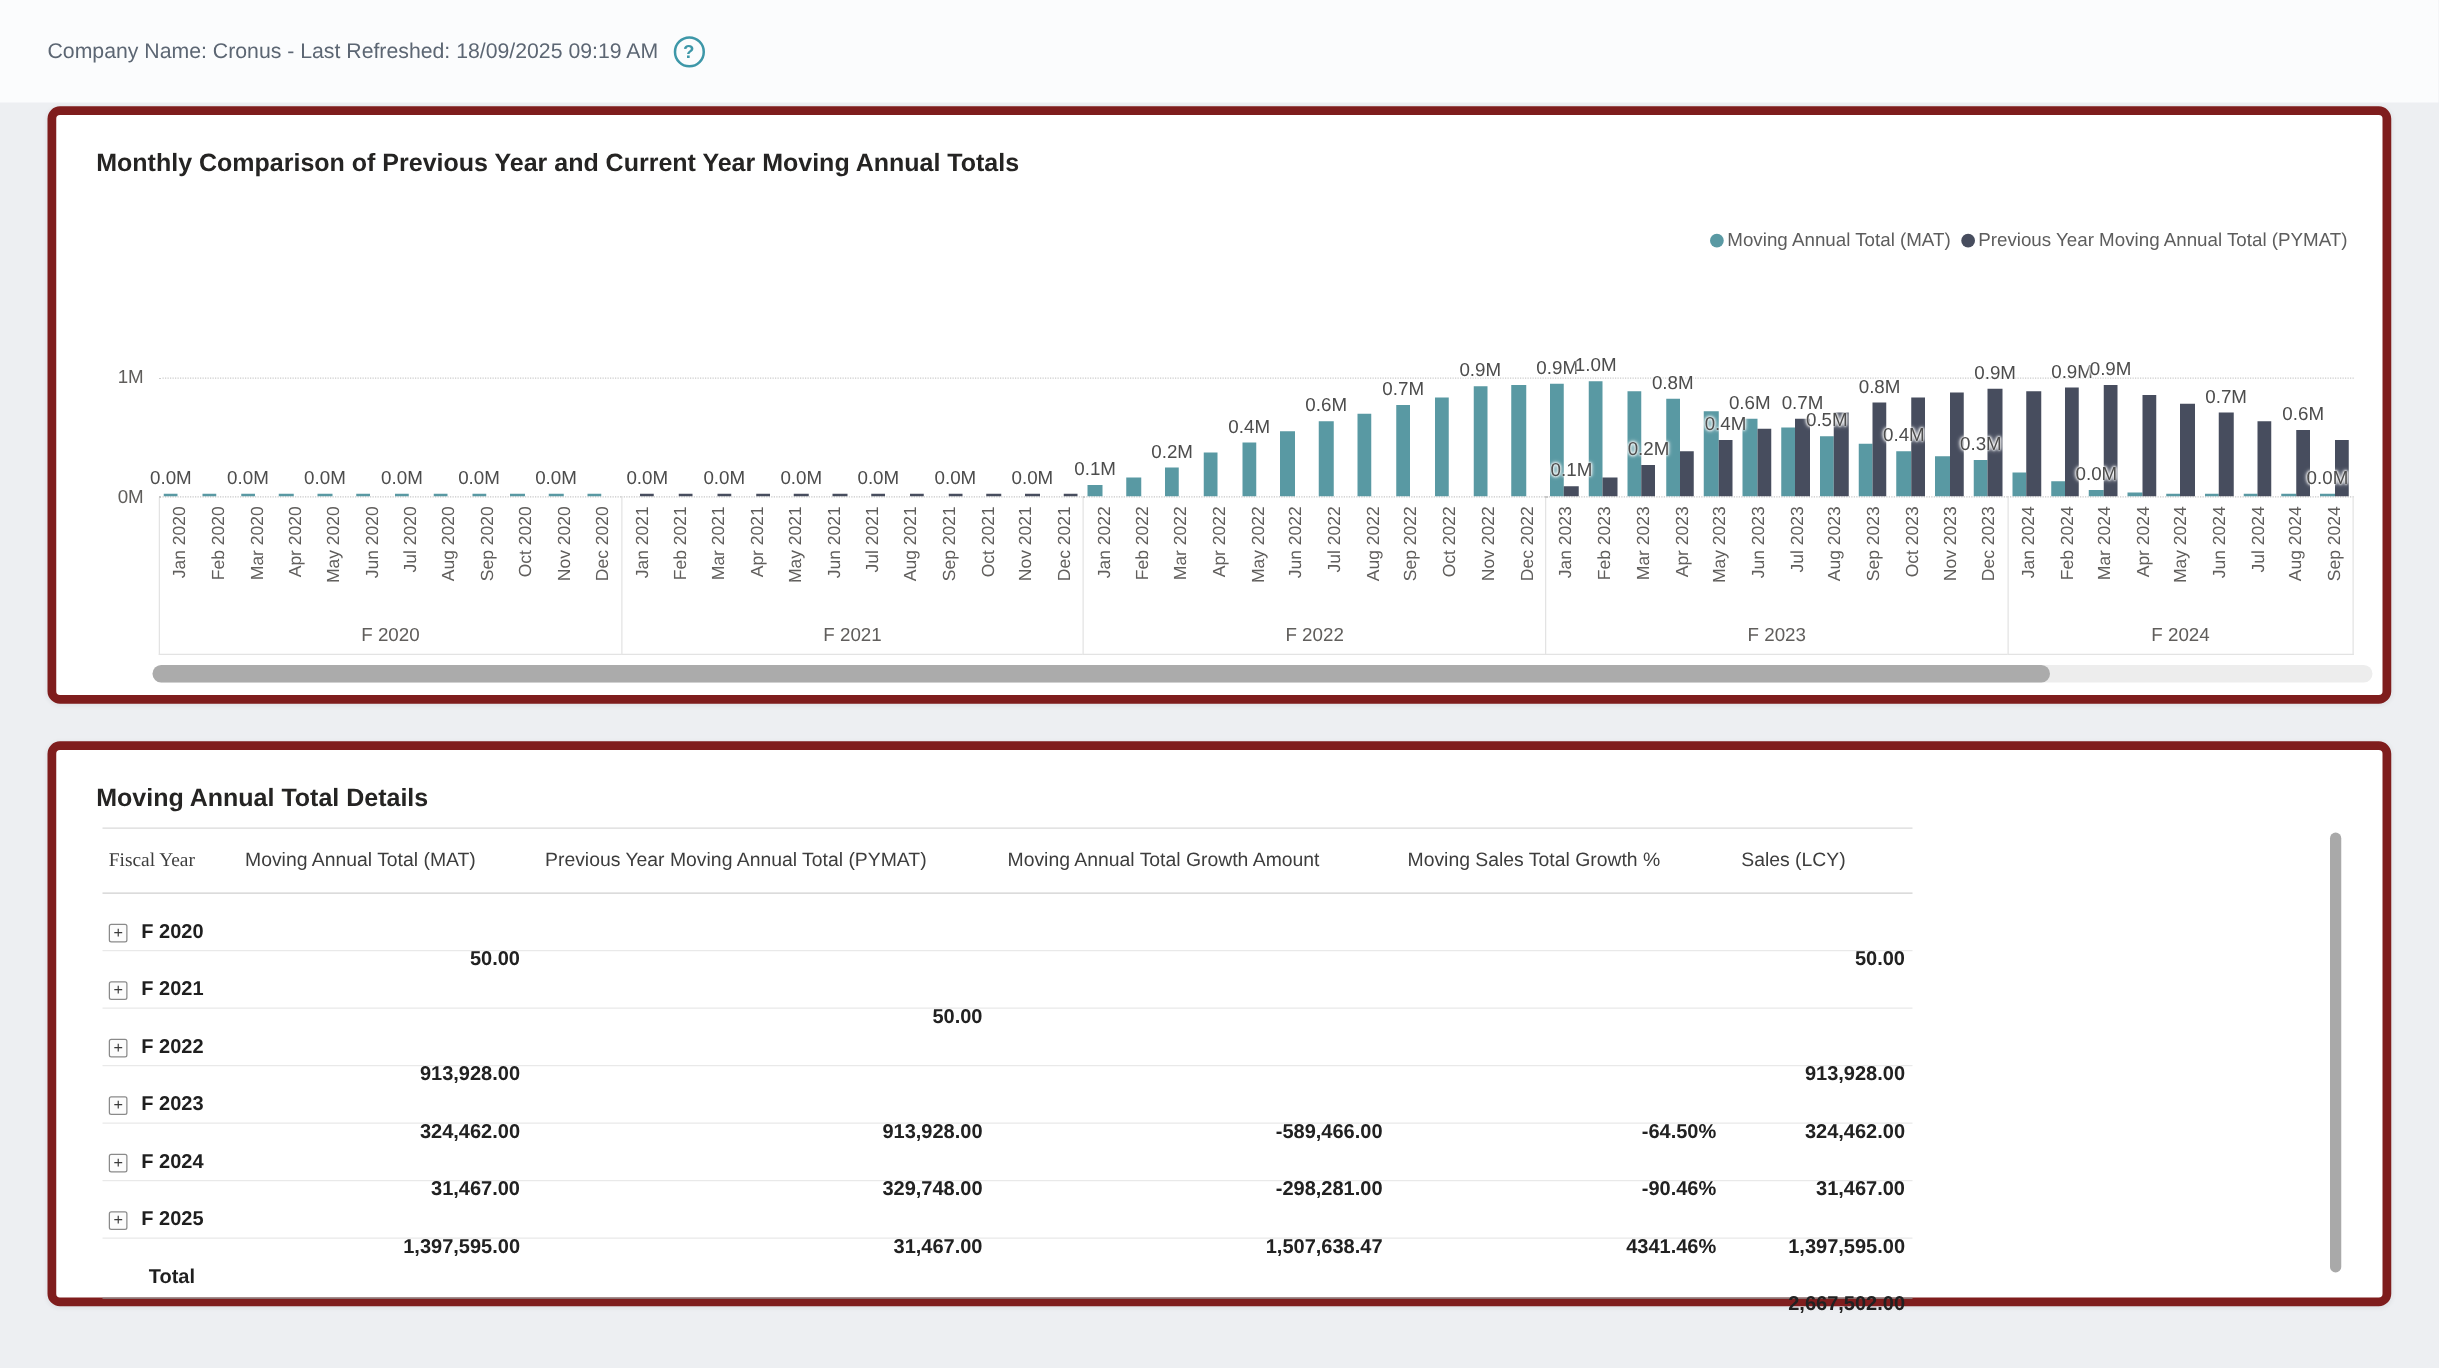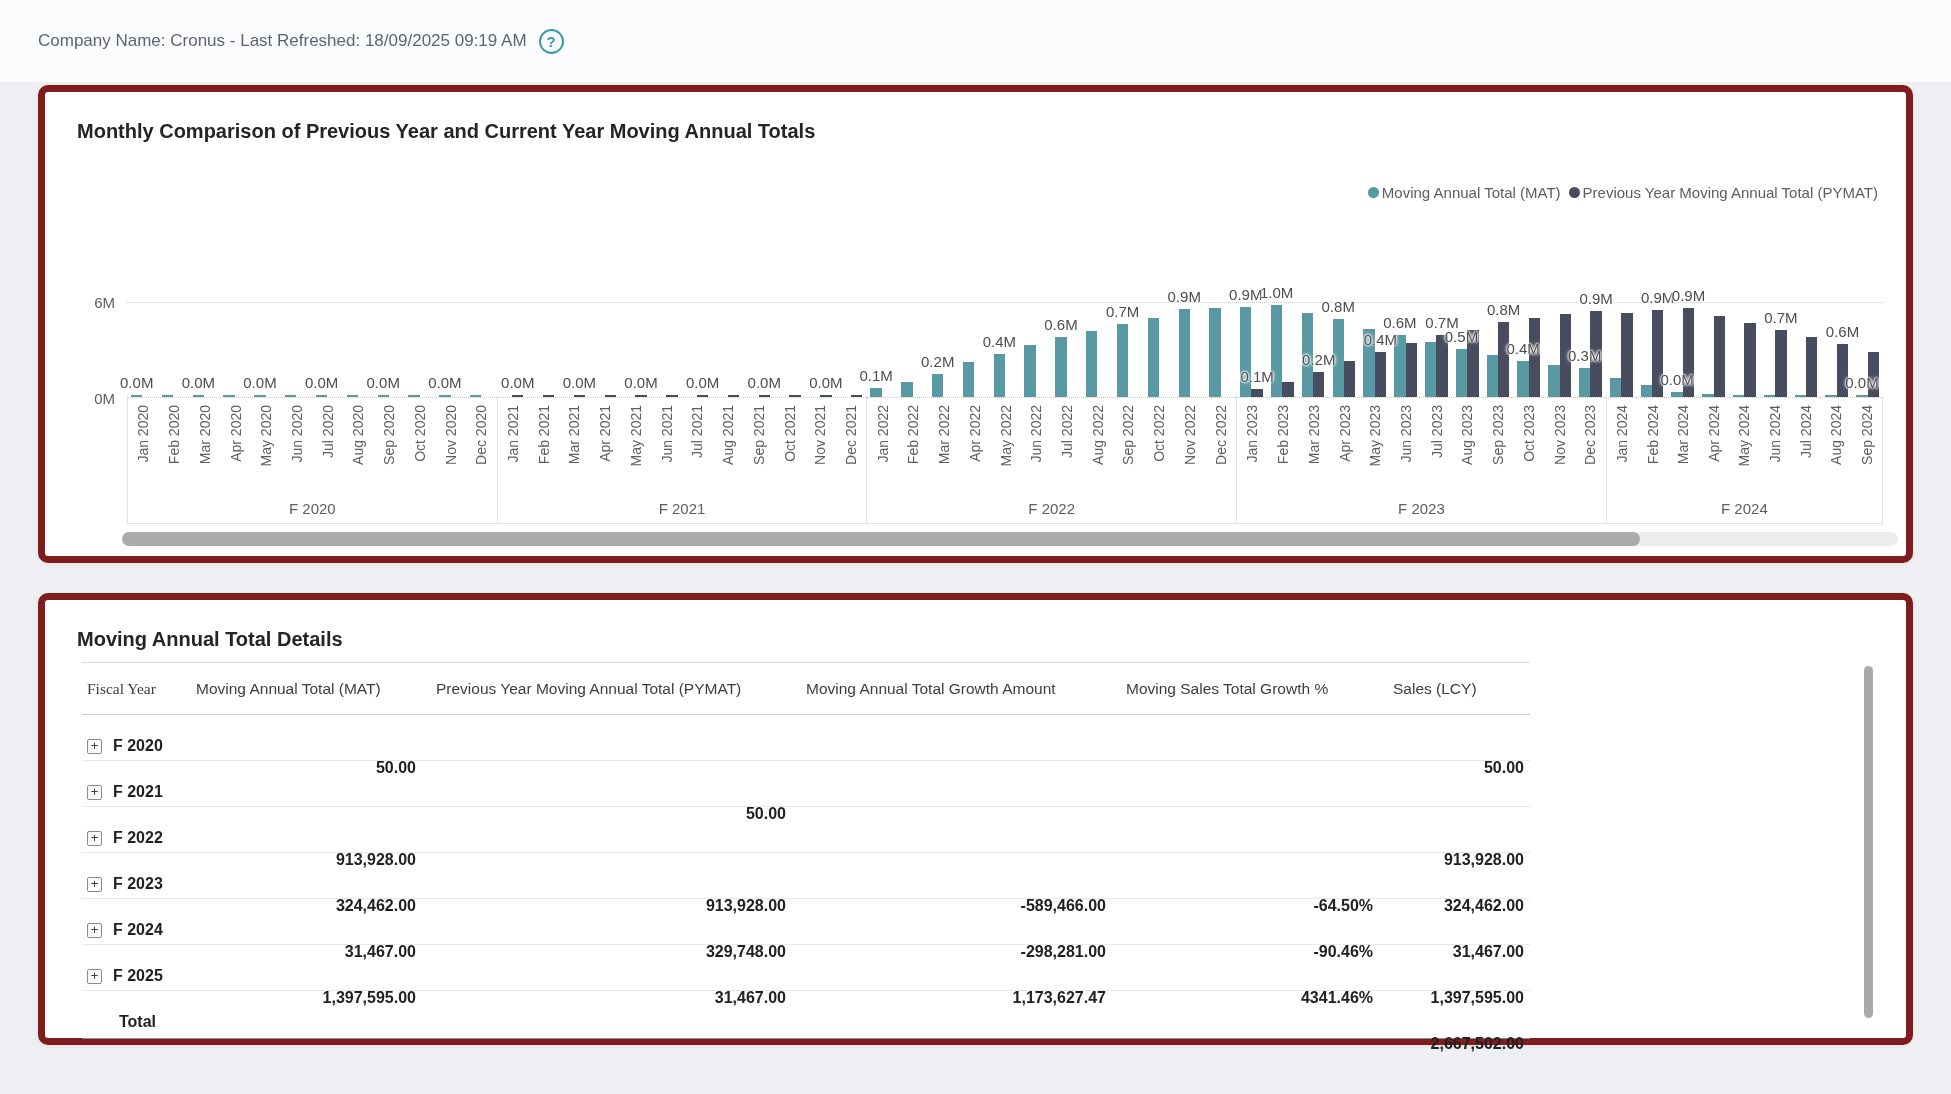--- a/index.html
+++ b/index.html
@@ -125,21 +125,21 @@
     </div>
     <div class="legend-item">
       <span class="dot" id="dot-pymat" style="background: rgb(71, 77, 94);"></span>
       <span class="ltext">Previous Year Moving Annual Total (PYMAT)</span>
     </div>
   </div>
 
   <div class="chart-area">
     <div class="chart-flex">
       <div class="ycol">
-        <span class="ytick" style="top:82px">6M</span>
+        <span class="ytick" style="top:82px">1M</span>
         <span class="ytick" style="top:178px">0M</span>
       </div>
       <div class="groups" id="groups">
         <div class="gridline-1m"></div>
       <div class="cgroup" style="flex: 12 1 0%;">
             <div class="plot-row">
               <div class="slot">
                 <div class="bar mat" style="height: 2px; background: rgb(89, 153, 163);"></div>
                 <div class="blabel" style="left: 31.5%; bottom: 7px;">0.0M</div>
               </div>
@@ -659,21 +659,21 @@
           <div class="val">-90.46%</div>
           <div class="val">31,467.00</div>
         </div>
         <div class="trow">
           <div class="fcell">
             <span class="expander">+</span>
             <span class="fy">F 2025</span>
           </div>
           <div class="val">1,397,595.00</div>
           <div class="val">31,467.00</div>
-          <div class="val">1,173,627.47</div>
+          <div class="val">1,507,638.47</div>
           <div class="val">4341.46%</div>
           <div class="val">1,397,595.00</div>
         </div>
       </div>
     <div class="total-row">
       <div class="total-label">Total</div>
       <div class="val"></div>
       <div class="val"></div>
       <div class="val"></div>
       <div class="val"></div>

